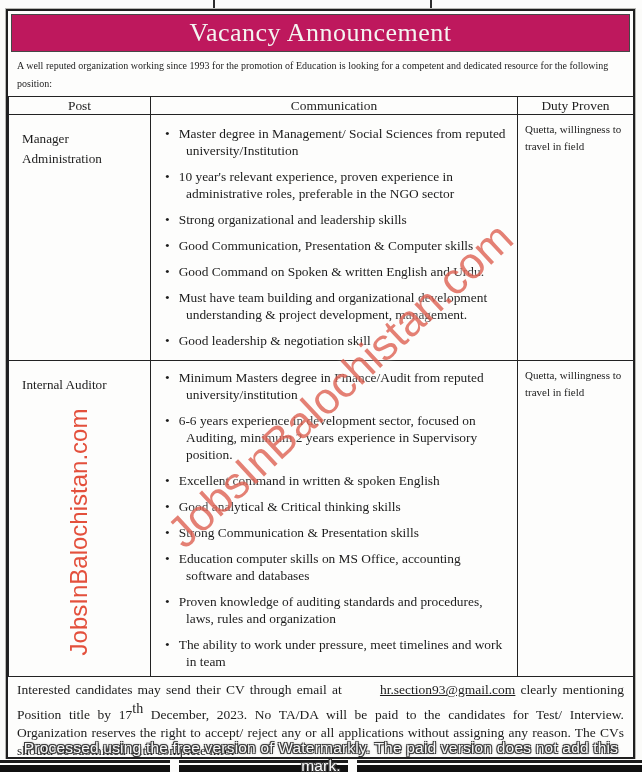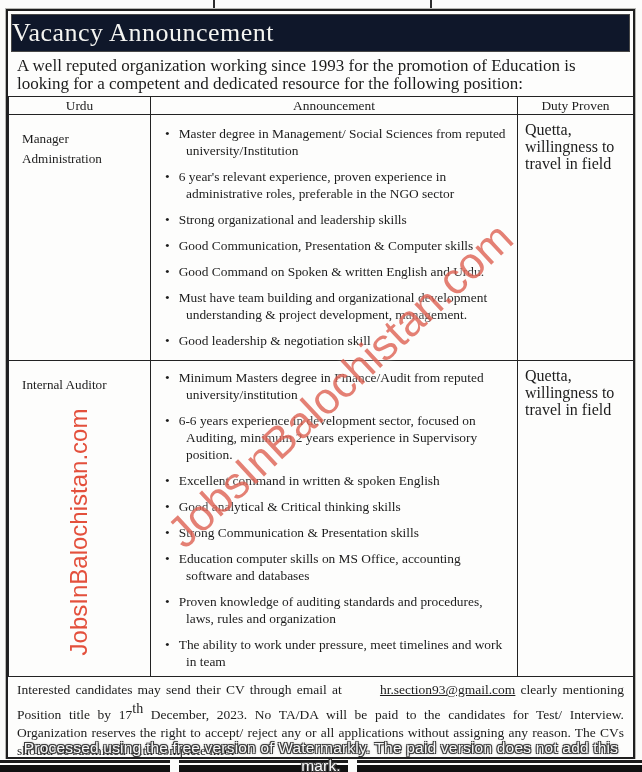--- a/index.html
+++ b/index.html
@@ -19,36 +19,36 @@
   .bs-bar  { position:absolute; left:0; right:0; top:6px; height:7px; background:#101010; }
   .bs-gap  { position:absolute; top:0; height:13px; width:9px; background:#fcfcfb; z-index:2; }
   .bs-gap.g1 { left:170px; } .bs-gap.g2 { left:348px; }
 
   
   .doc {
     position:absolute; left:6px; top:9px; width:625px; height:746px;
     background:#fdfdfc; border:2px solid #1f1f1f; outline:1px solid #b8b8b4;
   }
   .title-bar {
-    margin:3px 3px 2px 3px; height:36px; background:#0f172a; border:1px solid #474747;
-    display:flex; align-items:center; justify-content:flex-start;
+    margin:3px 3px 2px 3px; height:36px; background:#be185d; border:1px solid #474747;
+    display:flex; align-items:center; justify-content:center;
   }
   .title-bar span { color:#f4f4f1; font-size:26px; letter-spacing:0.5px; }
 
-  .intro { padding:3px 9px 4px 9px; font-size:17px; line-height:17.5px; }
+  .intro { padding:3px 9px 4px 9px; font-size:10px; line-height:17.5px; }
 
   table { border-collapse:collapse; width:100%; table-layout:fixed; }
   th,td { border:1.5px solid #232323; }
   thead th { font-weight:normal; font-size:13.4px; height:17px; padding:0 2px; }
   col.c-post { width:142px; } col.c-req { width:367px; } col.c-duty { width:116px; }
 
   td { vertical-align:top; }
   td.post { padding:14px 4px 0 13px; font-size:13.2px; line-height:20px; }
   tr.row2 td.post { padding-top:14px; }
-  td.duty { padding:6px 4px 0 7px; font-size:16px; line-height:17px; }
+  td.duty { padding:6px 4px 0 7px; font-size:11px; line-height:17px; }
 
   ul.req { margin:0; padding:0 6px 0 0; list-style:none; font-size:13.4px; line-height:17px; }
   ul.req li { padding-left:34px; text-indent:-21px; margin-top:9px; }
   ul.req li::before { content:"\2022"; margin-right:9px; }
   tr.row2 ul.req li:first-child { margin-top:7px; }
 
   .footer { padding:4px 9px 0 9px; font-size:13.5px; line-height:18.6px; text-align:justify; }
   .footer a { color:inherit; text-decoration:underline;padding-left:33px; }
   .footer sup { font-size:14px; }
 
@@ -87,32 +87,32 @@
   <div class="intro">A well reputed organization working since 1993 for the promotion of Education is looking for a competent and dedicated resource for the following position:</div>
 
   <table>
     <colgroup>
         <col class="c-post">
         <col class="c-req">
         <col class="c-duty">
       </colgroup>
     <thead>
       <tr>
-        <th>Urdu</th>
-        <th>Announcement</th>
+        <th>Post</th>
+        <th>Communication</th>
         <th>Duty Proven</th>
       </tr>
     </thead>
     <tbody>
       <tr class="row1" style="height:246px;">
         <td class="post">Manager Administration</td>
         <td class="reqcell">
           <ul class="req">
             <li>Master degree in Management/ Social Sciences from reputed university/Institution</li>
-            <li>6 year's relevant experience, proven experience in administrative roles, preferable in the NGO sector</li>
+            <li>10 year's relevant experience, proven experience in administrative roles, preferable in the NGO sector</li>
             <li>Strong organizational and leadership skills</li>
             <li>Good Communication, Presentation &amp; Computer skills</li>
             <li>Good Command on Spoken &amp; written English and Urdu.</li>
             <li>Must have team building and organizational development understanding &amp; project development, management.</li>
             <li>Good leadership &amp; negotiation skill</li>
           </ul>
         </td>
         <td class="duty">Quetta, willingness to travel in field</td>
       </tr>
       <tr class="row2" style="height:316px;">

